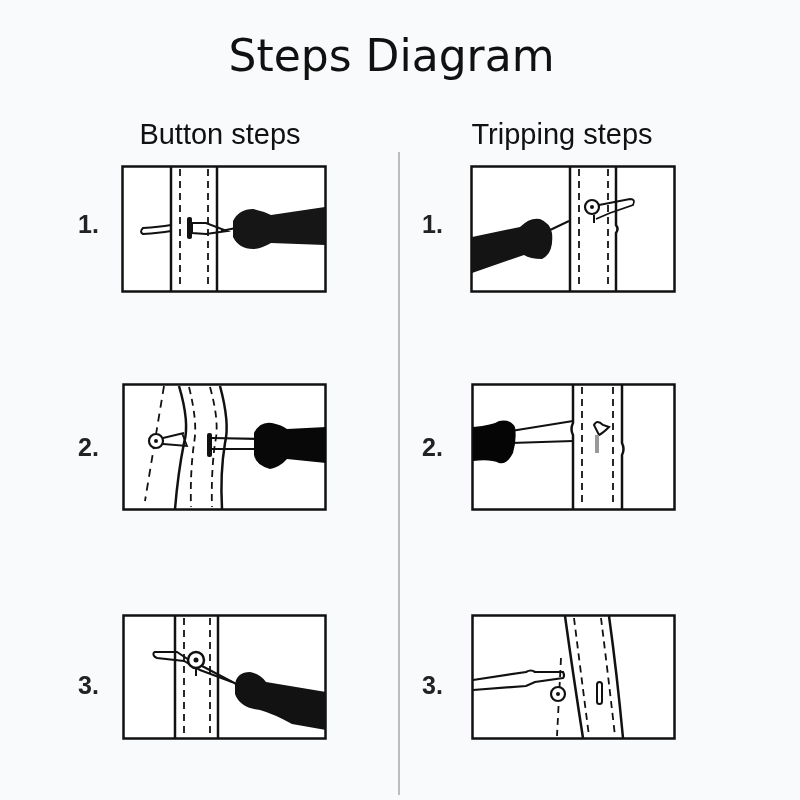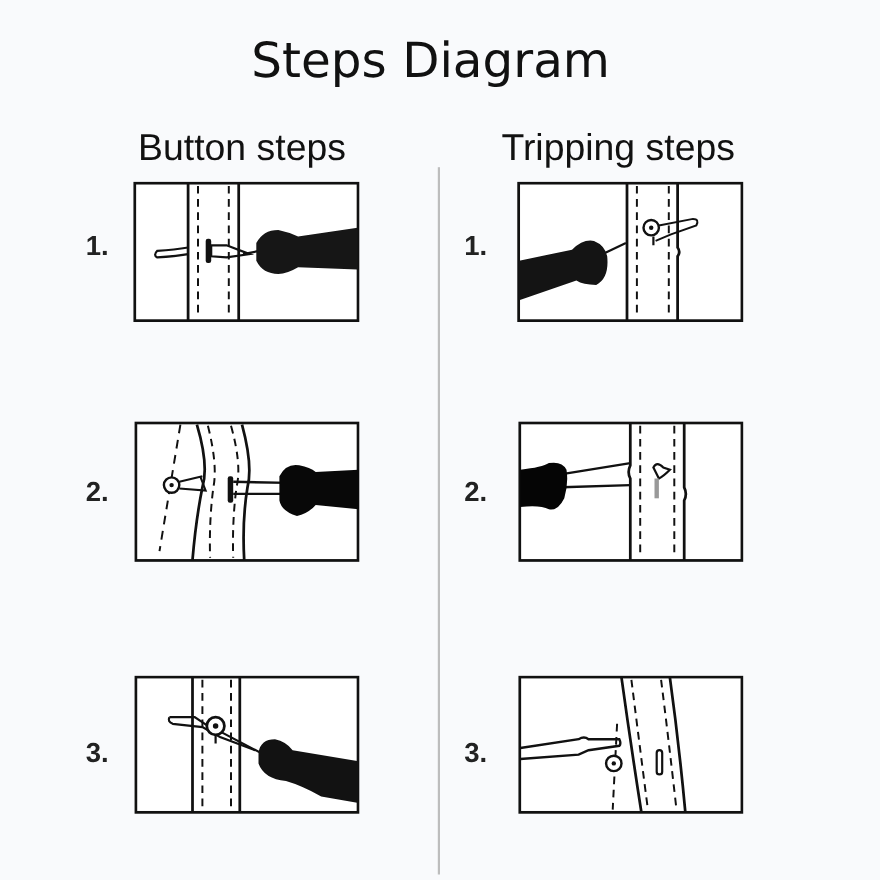--- a/index.html
+++ b/index.html
@@ -7,21 +7,21 @@
     width: 800px; height: 800px; overflow: hidden;
     background: #f9fafc; position: relative;
     font-family: "DejaVu Sans", sans-serif; color: #111;
   }
   .title {
     position: absolute; left: 0; top: 24px; width: 783px;
     text-align: center; font-size: 44px; line-height: 64px;
     font-family: "DejaVu Sans", sans-serif; letter-spacing: 0px;
   }
   .col-head {
-    position: absolute; top: 114px; font-size: 34px; line-height: 40px;
+    position: absolute; top: 114px; font-size: 29px; line-height: 40px;
     font-family: "Liberation Sans", sans-serif; text-align: center; width: 300px;
   }
   .divider {
     position: absolute; left: 398px; top: 152px; width: 2px; height: 643px;
     background: #bdbdbd;
   }
   .step-num {
     position: absolute; font-size: 25px; font-weight: bold;
     font-family: "Liberation Sans", sans-serif; color: #222;
   }

